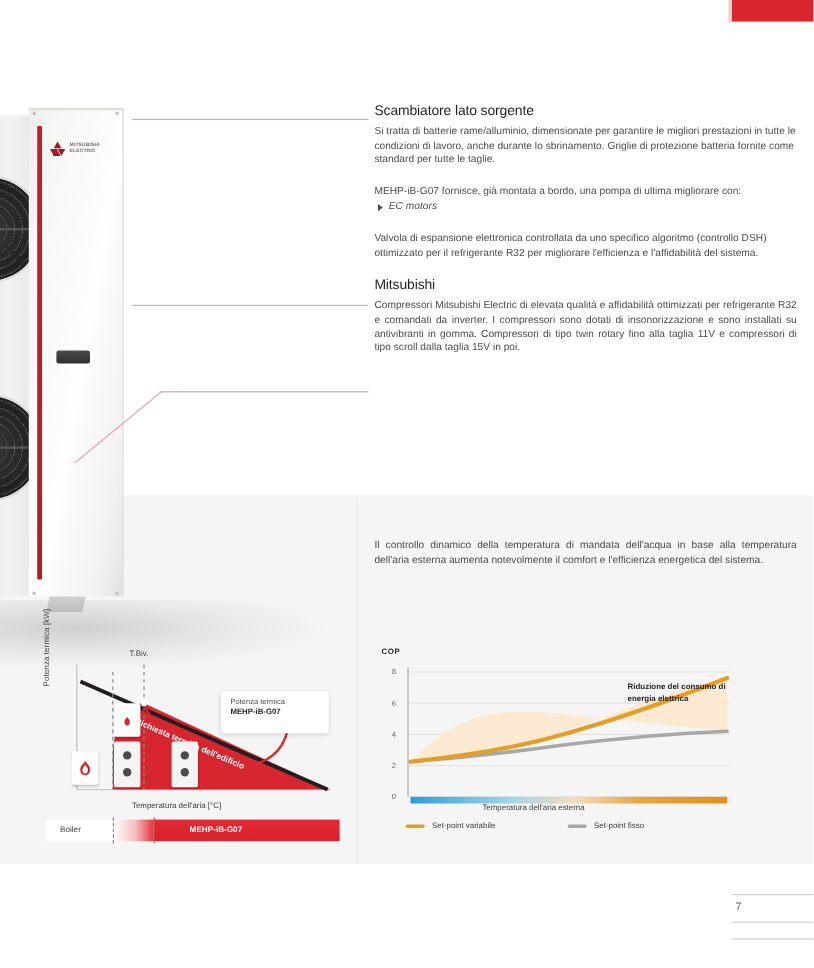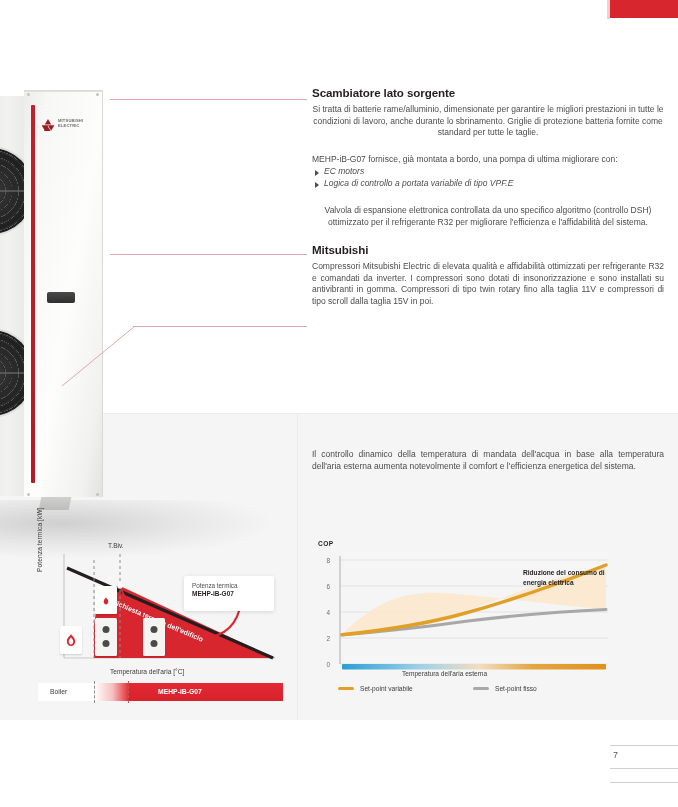--- a/index.html
+++ b/index.html
@@ -115,25 +115,25 @@
   #leader-3-diag{
     position:absolute;left:62px;top:326px;width:73px;height:60px;
   }
 
   
   #text-column{
     position:absolute;left:312px;top:86px;width:352px;
   }
   .sec{margin-bottom:15px;}
   .sec-title{
-    font-size:11.6px;font-weight:700;color:#231f20;letter-spacing:-.1px;
+    font-size:11.6px;font-weight:400;color:#231f20;letter-spacing:-.1px;
     margin:0 0 5px 0;line-height:13px;
   }
   .sec-body{
-    font-size:8.5px;line-height:11.6px;color:#4c4c4c;margin:0;text-align:center;
+    font-size:8.5px;line-height:11.6px;color:#4c4c4c;margin:0;
   }
   .sec-body.just{text-align:justify;}
   .bullets{list-style:none;margin:1px 0 0 0;padding:0;font-style:italic;}
   .bullets li{
     font-size:8.5px;line-height:11.8px;color:#4c4c4c;
     padding-left:12px;position:relative;
   }
   .bullets li:before{
     content:"";position:absolute;left:3px;top:4px;
     border-left:4px solid #4c4c4c;border-top:3px solid transparent;border-bottom:3px solid transparent;
@@ -319,21 +319,20 @@
 
   <div class="sec">
     <h3 class="sec-title">Scambiatore lato sorgente</h3>
     <p class="sec-body">Si tratta di batterie rame/alluminio, dimensionate per garantire le migliori prestazioni in tutte le condizioni di lavoro, anche durante lo sbrinamento. Griglie di protezione batteria fornite come standard per tutte le taglie.</p>
   </div>
 
   <div class="sec">
     <p class="sec-body just">MEHP-iB-G07 fornisce, già montata a bordo, una pompa di ultima migliorare con:</p>
     <ul class="bullets">
       <li>EC motors</li>
-      <li>Logica di controllo a portata variabile di tipo VPF.E</li>
     </ul>
   </div>
 
   <div class="sec">
     <p class="sec-body">Valvola di espansione elettronica controllata da uno specifico algoritmo (controllo DSH) ottimizzato per il refrigerante R32 per migliorare l'efficienza e l'affidabilità del sistema.</p>
   </div>
 
   <div class="sec">
     <h3 class="sec-title">Mitsubishi</h3>
     <p class="sec-body just">Compressori Mitsubishi Electric di elevata qualità e affidabilità ottimizzati per refrigerante R32 e comandati da inverter. I compressori sono dotati di insonorizzazione e sono installati su antivibranti in gomma. Compressori di tipo twin rotary fino alla taglia 11V e compressori di tipo scroll dalla taglia 15V in poi.</p>

